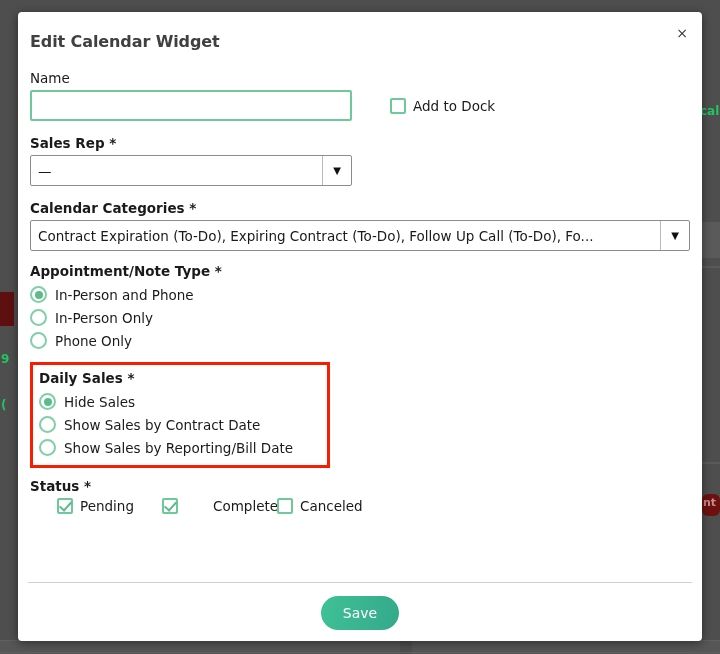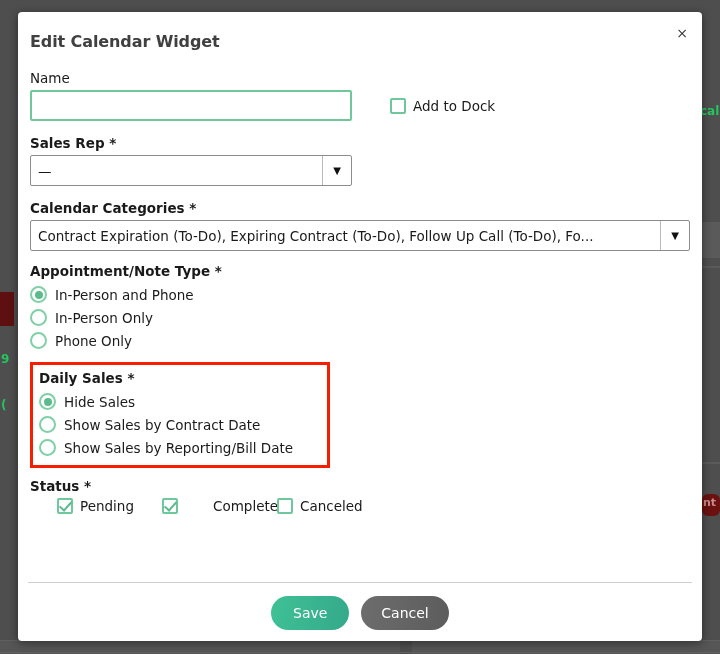--- a/index.html
+++ b/index.html
@@ -411,16 +411,15 @@
     </div>
 
     
 
   </div>
 
   <div id="footer-divider"></div>
 
   <div id="footer">
     <button class="btn" id="save-button">Save</button>
-    <button class="btn" id="cancel-button">Cancel</button>
   </div>
 
 </div>
 
 </body></html>

